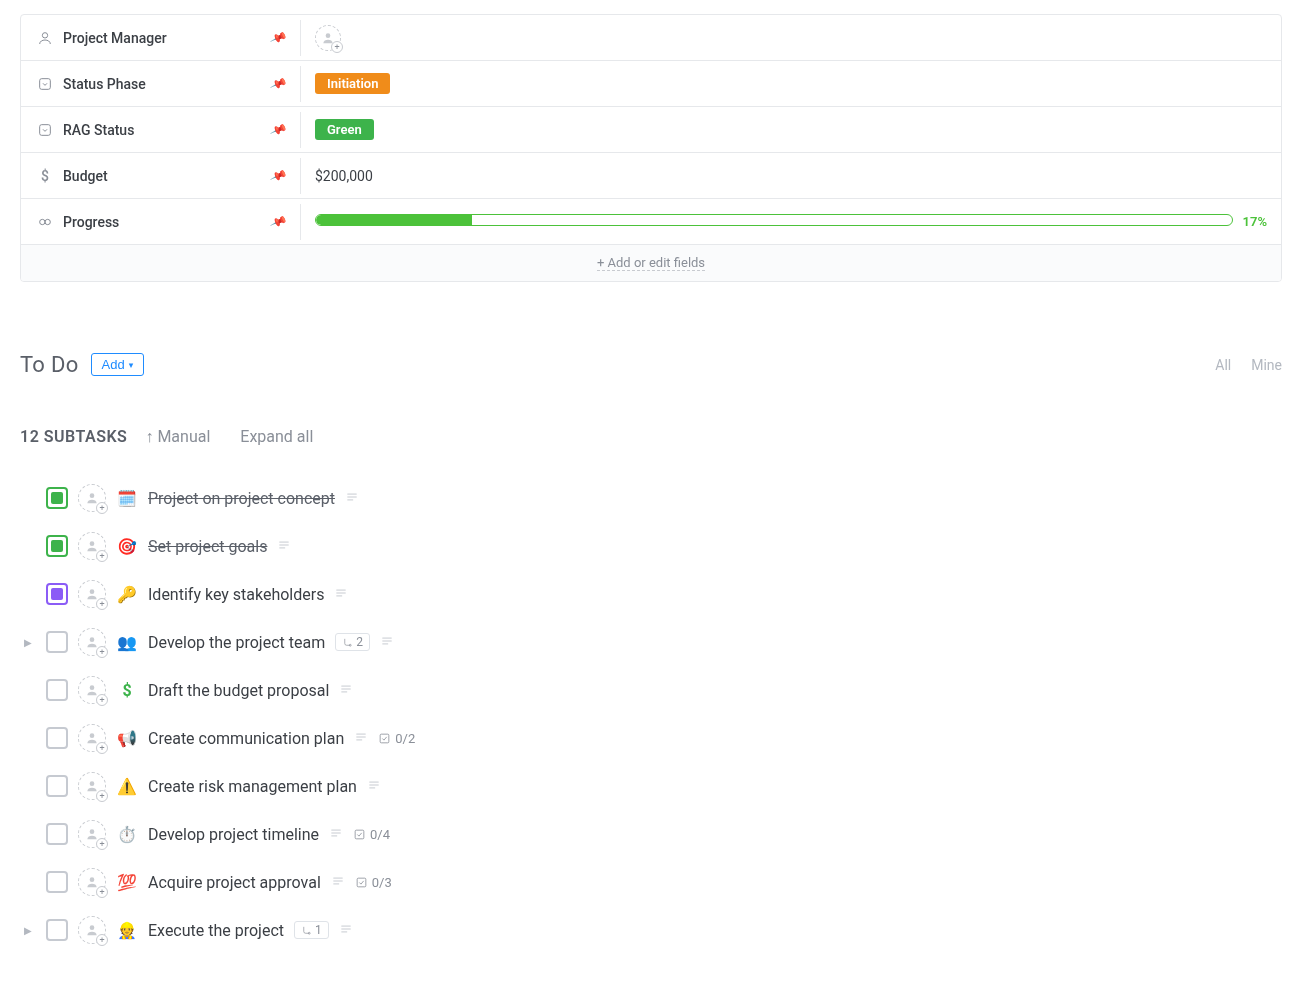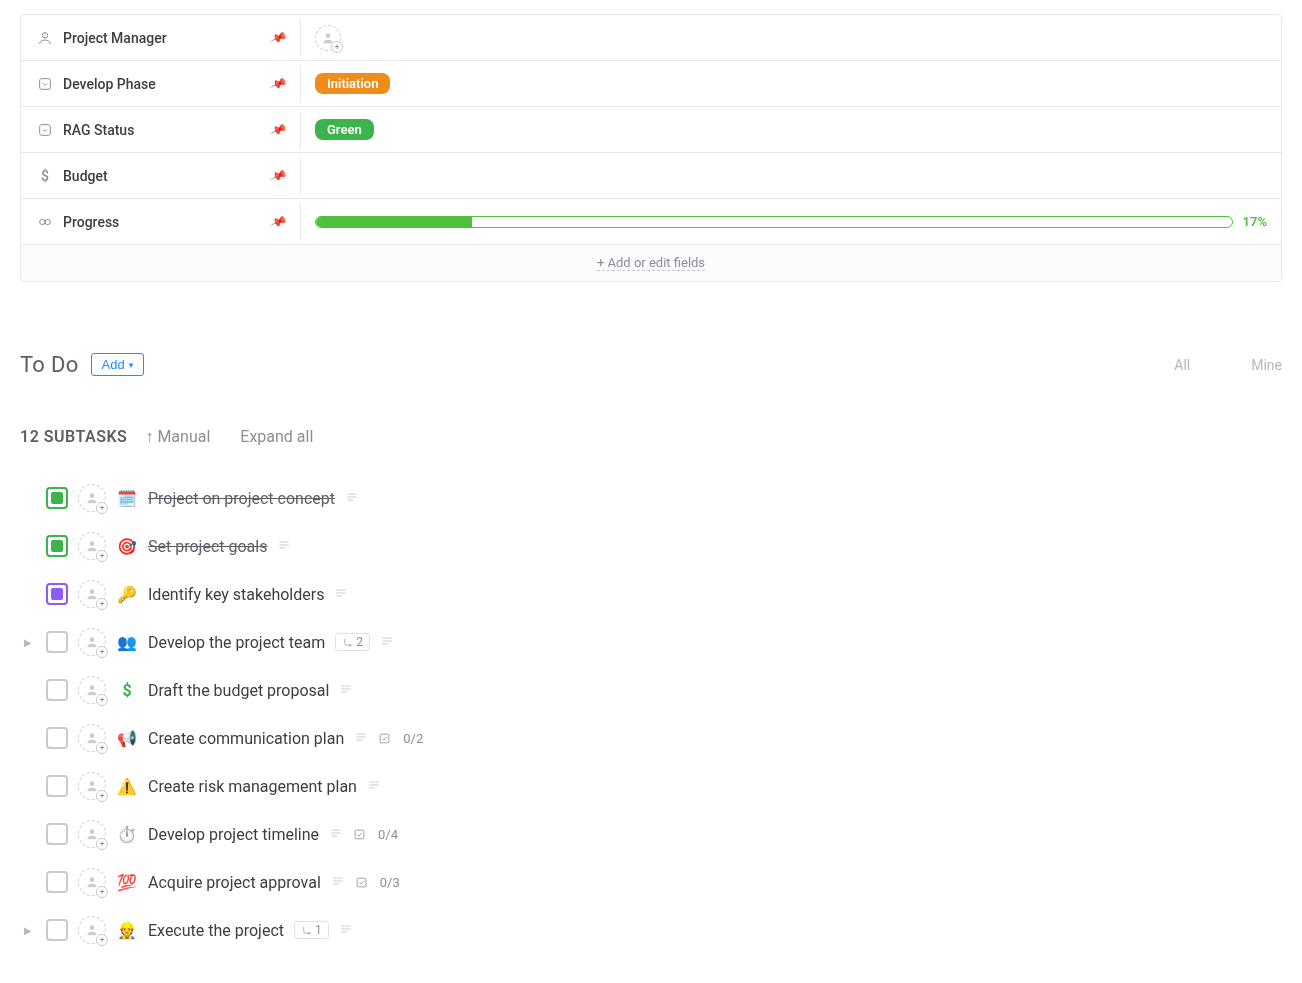--- a/index.html
+++ b/index.html
@@ -73,29 +73,28 @@
     border: 1px solid #c8cbd0;
     border-radius: 50%;
     font-size: 9px;
     line-height: 10px;
     text-align: center;
     color: #8a8f98;
   }
   .chip {
     display: inline-block;
     padding: 3px 12px;
-    border-radius: 8px;
+    border-radius: 3px;
     color: #fff;
     font-weight: 600;
     font-size: 13px;
   }
   .progress-wrap {
     flex: 1;
     display: flex;
-    align-items: center;
   }
   .progress-track {
     flex: 1;
     height: 12px;
     border: 1px solid #4cc23a;
     border-radius: 10px;
     overflow: hidden;
     background: #fff;
     margin-right: 10px;
     position: relative;
@@ -150,21 +149,21 @@
     margin-left: 4px;
     font-size: 9px;
   }
   .filter-tabs {
     margin-left: auto;
     display: flex;
     gap: 20px;
     color: #b3b8c0;
     font-size: 14px;
   }
-  .filter-tabs span { cursor: pointer; margin-left: 41px; }
+  .filter-tabs span { cursor: pointer; }
 
   .subtask-bar {
     margin-top: 50px;
     display: flex;
     align-items: center;
     color: #8a8f98;
     font-size: 16px;
     gap: 18px;
   }
   .subtask-count {
@@ -233,21 +232,21 @@
   }
   .desc-icon {
     color: #c0c4ca;
     font-size: 12px;
   }
   .checklist {
     color: #8a8f98;
     font-size: 13px;
     display: inline-flex;
     align-items: center;
-    gap: 12px;
+    gap: 4px;
   }
   svg.glyph { width: 16px; height: 16px; stroke: currentColor; fill: none; stroke-width: 1.5; }
 </style>
 </head>
 <body>
 
 <div class="fields-table">
 
   <div class="field-row">
     <div class="field-label">
@@ -272,21 +271,21 @@
   </div>
 
   <div class="field-row">
     <div class="field-label">
       <span class="icon-slot">
         <svg class="glyph" viewBox="0 0 24 24">
             <rect x="4" y="4" width="16" height="16" rx="3"></rect>
             <path d="M9 11l3 3 3-3"></path>
           </svg>
       </span>
-      <span>Develop Phase</span>
+      <span>Status Phase</span>
       <span class="pin-icon">📌</span>
     </div>
     <div class="field-value">
       <span class="chip" style="background:#f08c1a">Initiation</span>
     </div>
   </div>
 
   <div class="field-row">
     <div class="field-label">
       <span class="icon-slot">
@@ -301,20 +300,23 @@
     <div class="field-value">
       <span class="chip" style="background:#3db34b">Green</span>
     </div>
   </div>
 
   <div class="field-row">
     <div class="field-label">
       <span class="icon-slot">$</span>
       <span>Budget</span>
       <span class="pin-icon">📌</span>
+    </div>
+    <div class="field-value">
+      <span>$200,000</span>
     </div>
   </div>
 
   <div class="field-row">
     <div class="field-label">
       <span class="icon-slot">
         <svg class="glyph" viewBox="0 0 24 24">
             <circle cx="8" cy="12" r="4"></circle>
             <circle cx="16" cy="12" r="4"></circle>
           </svg>

